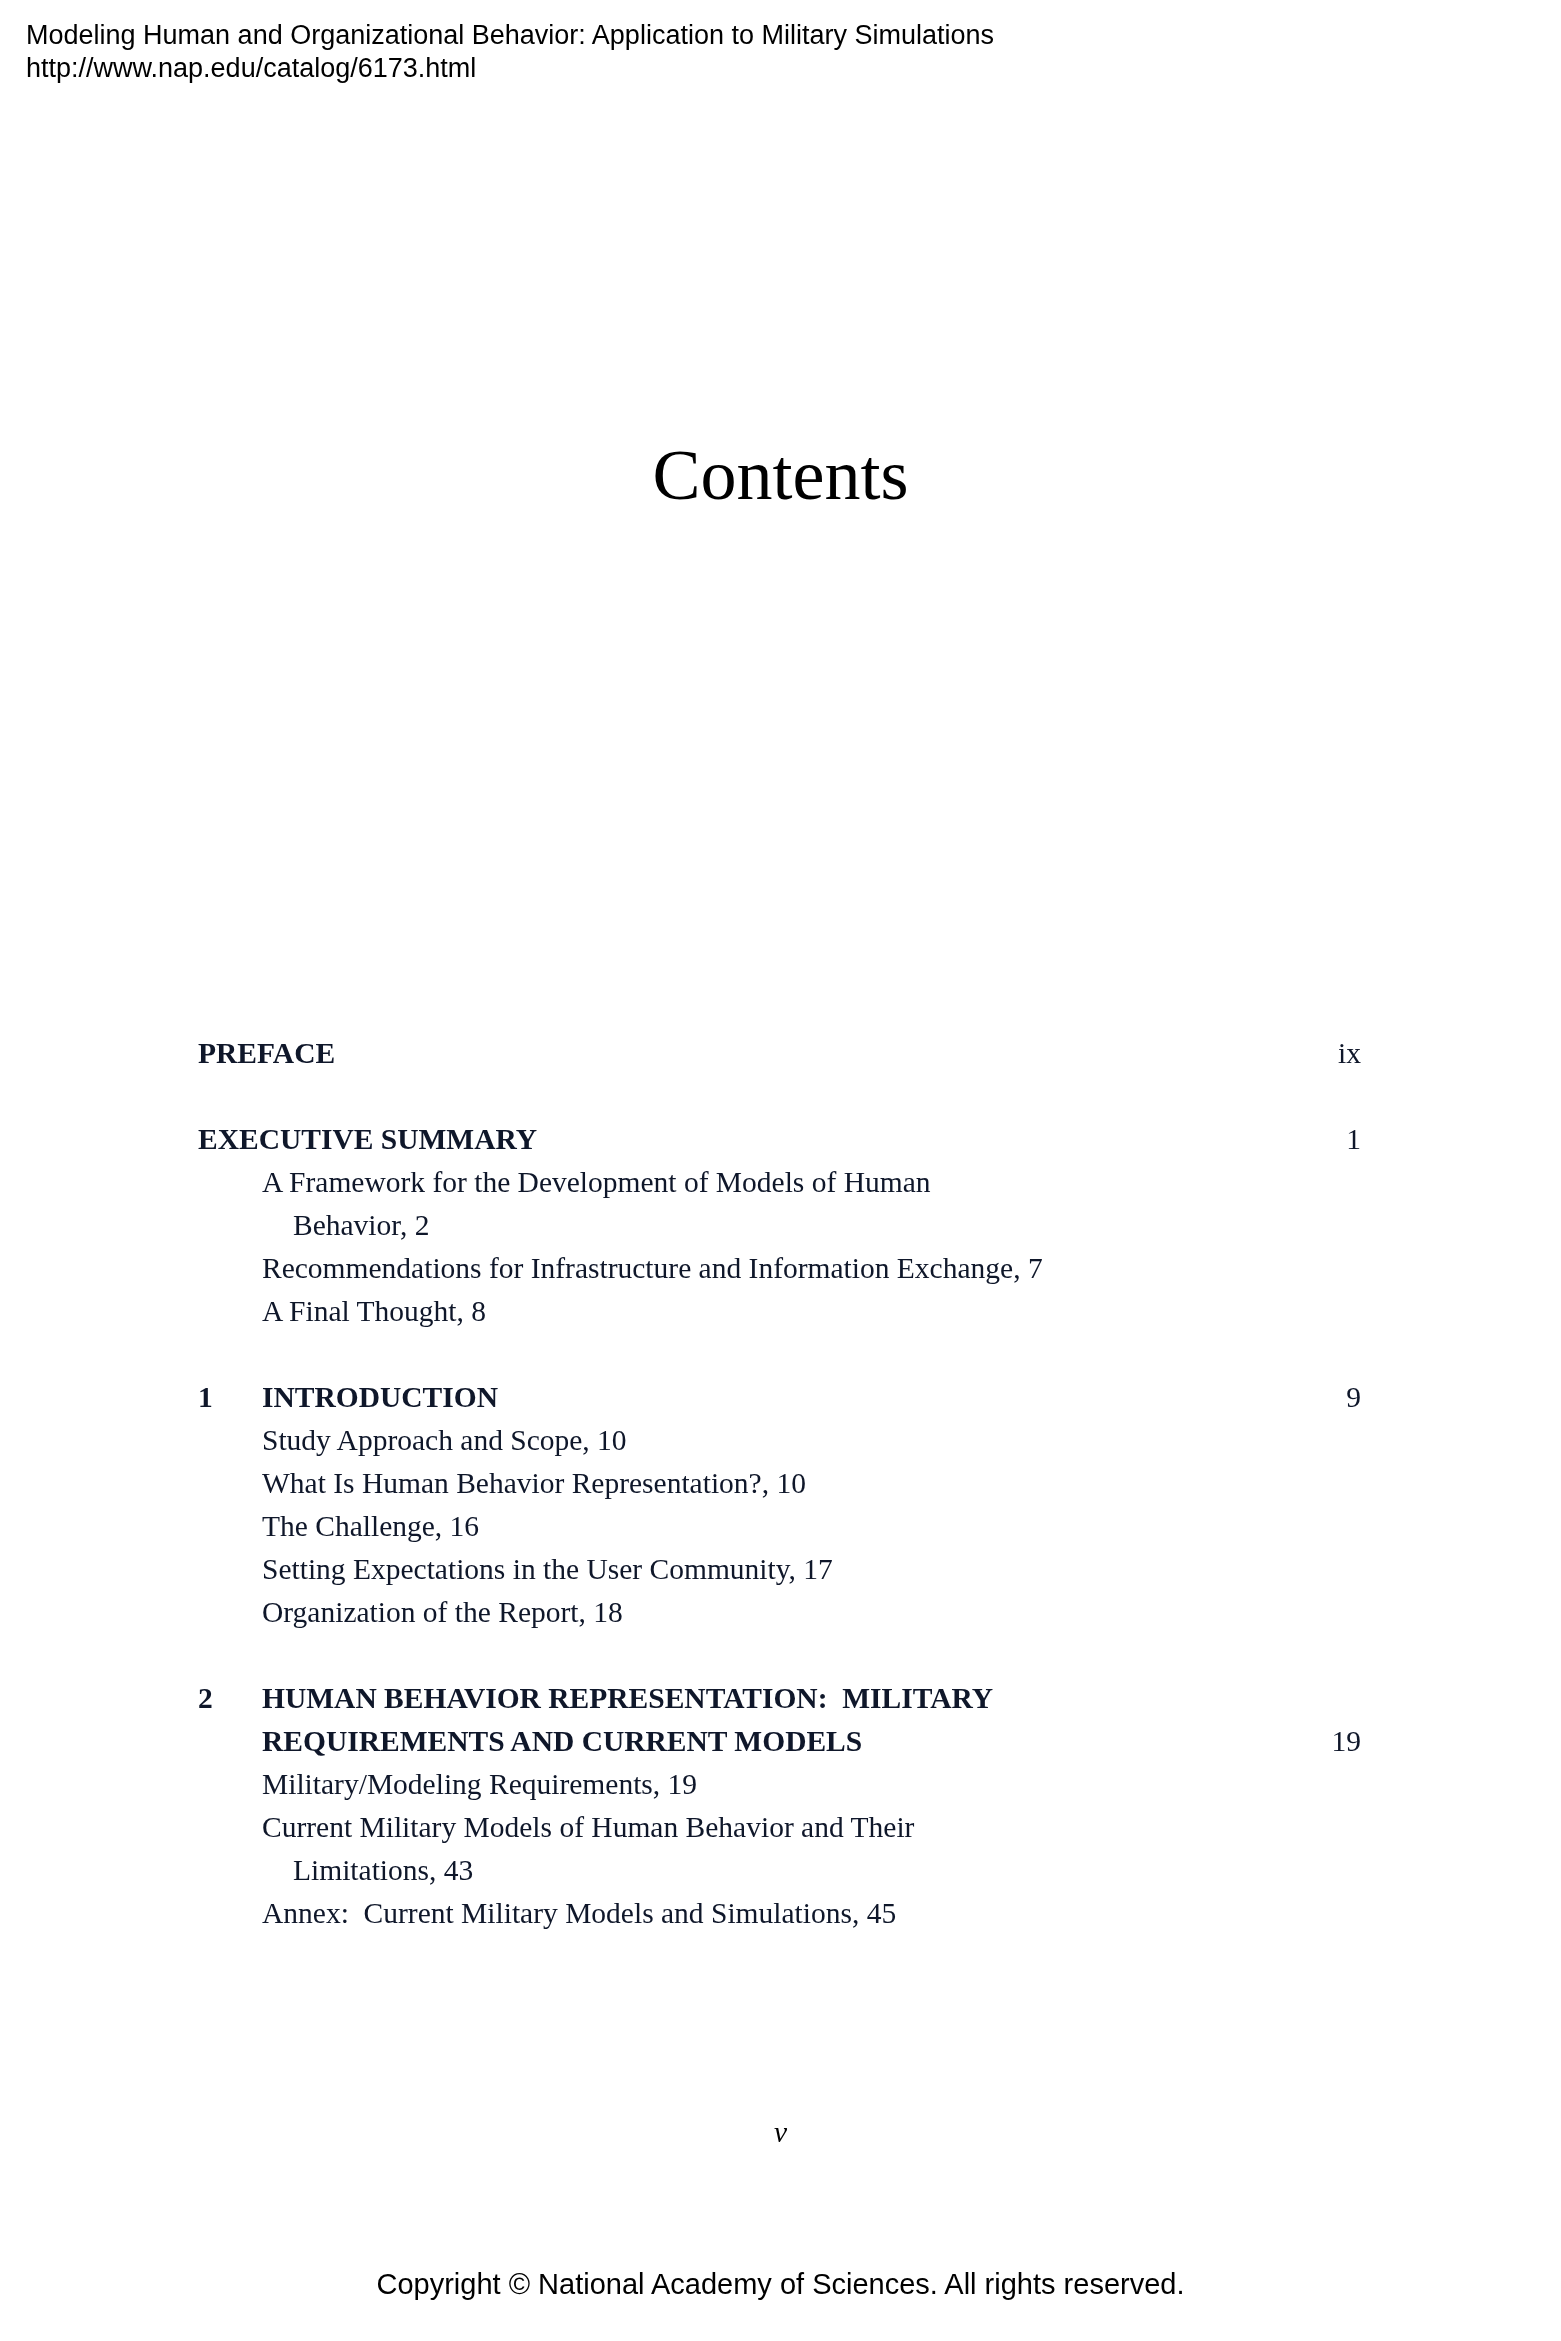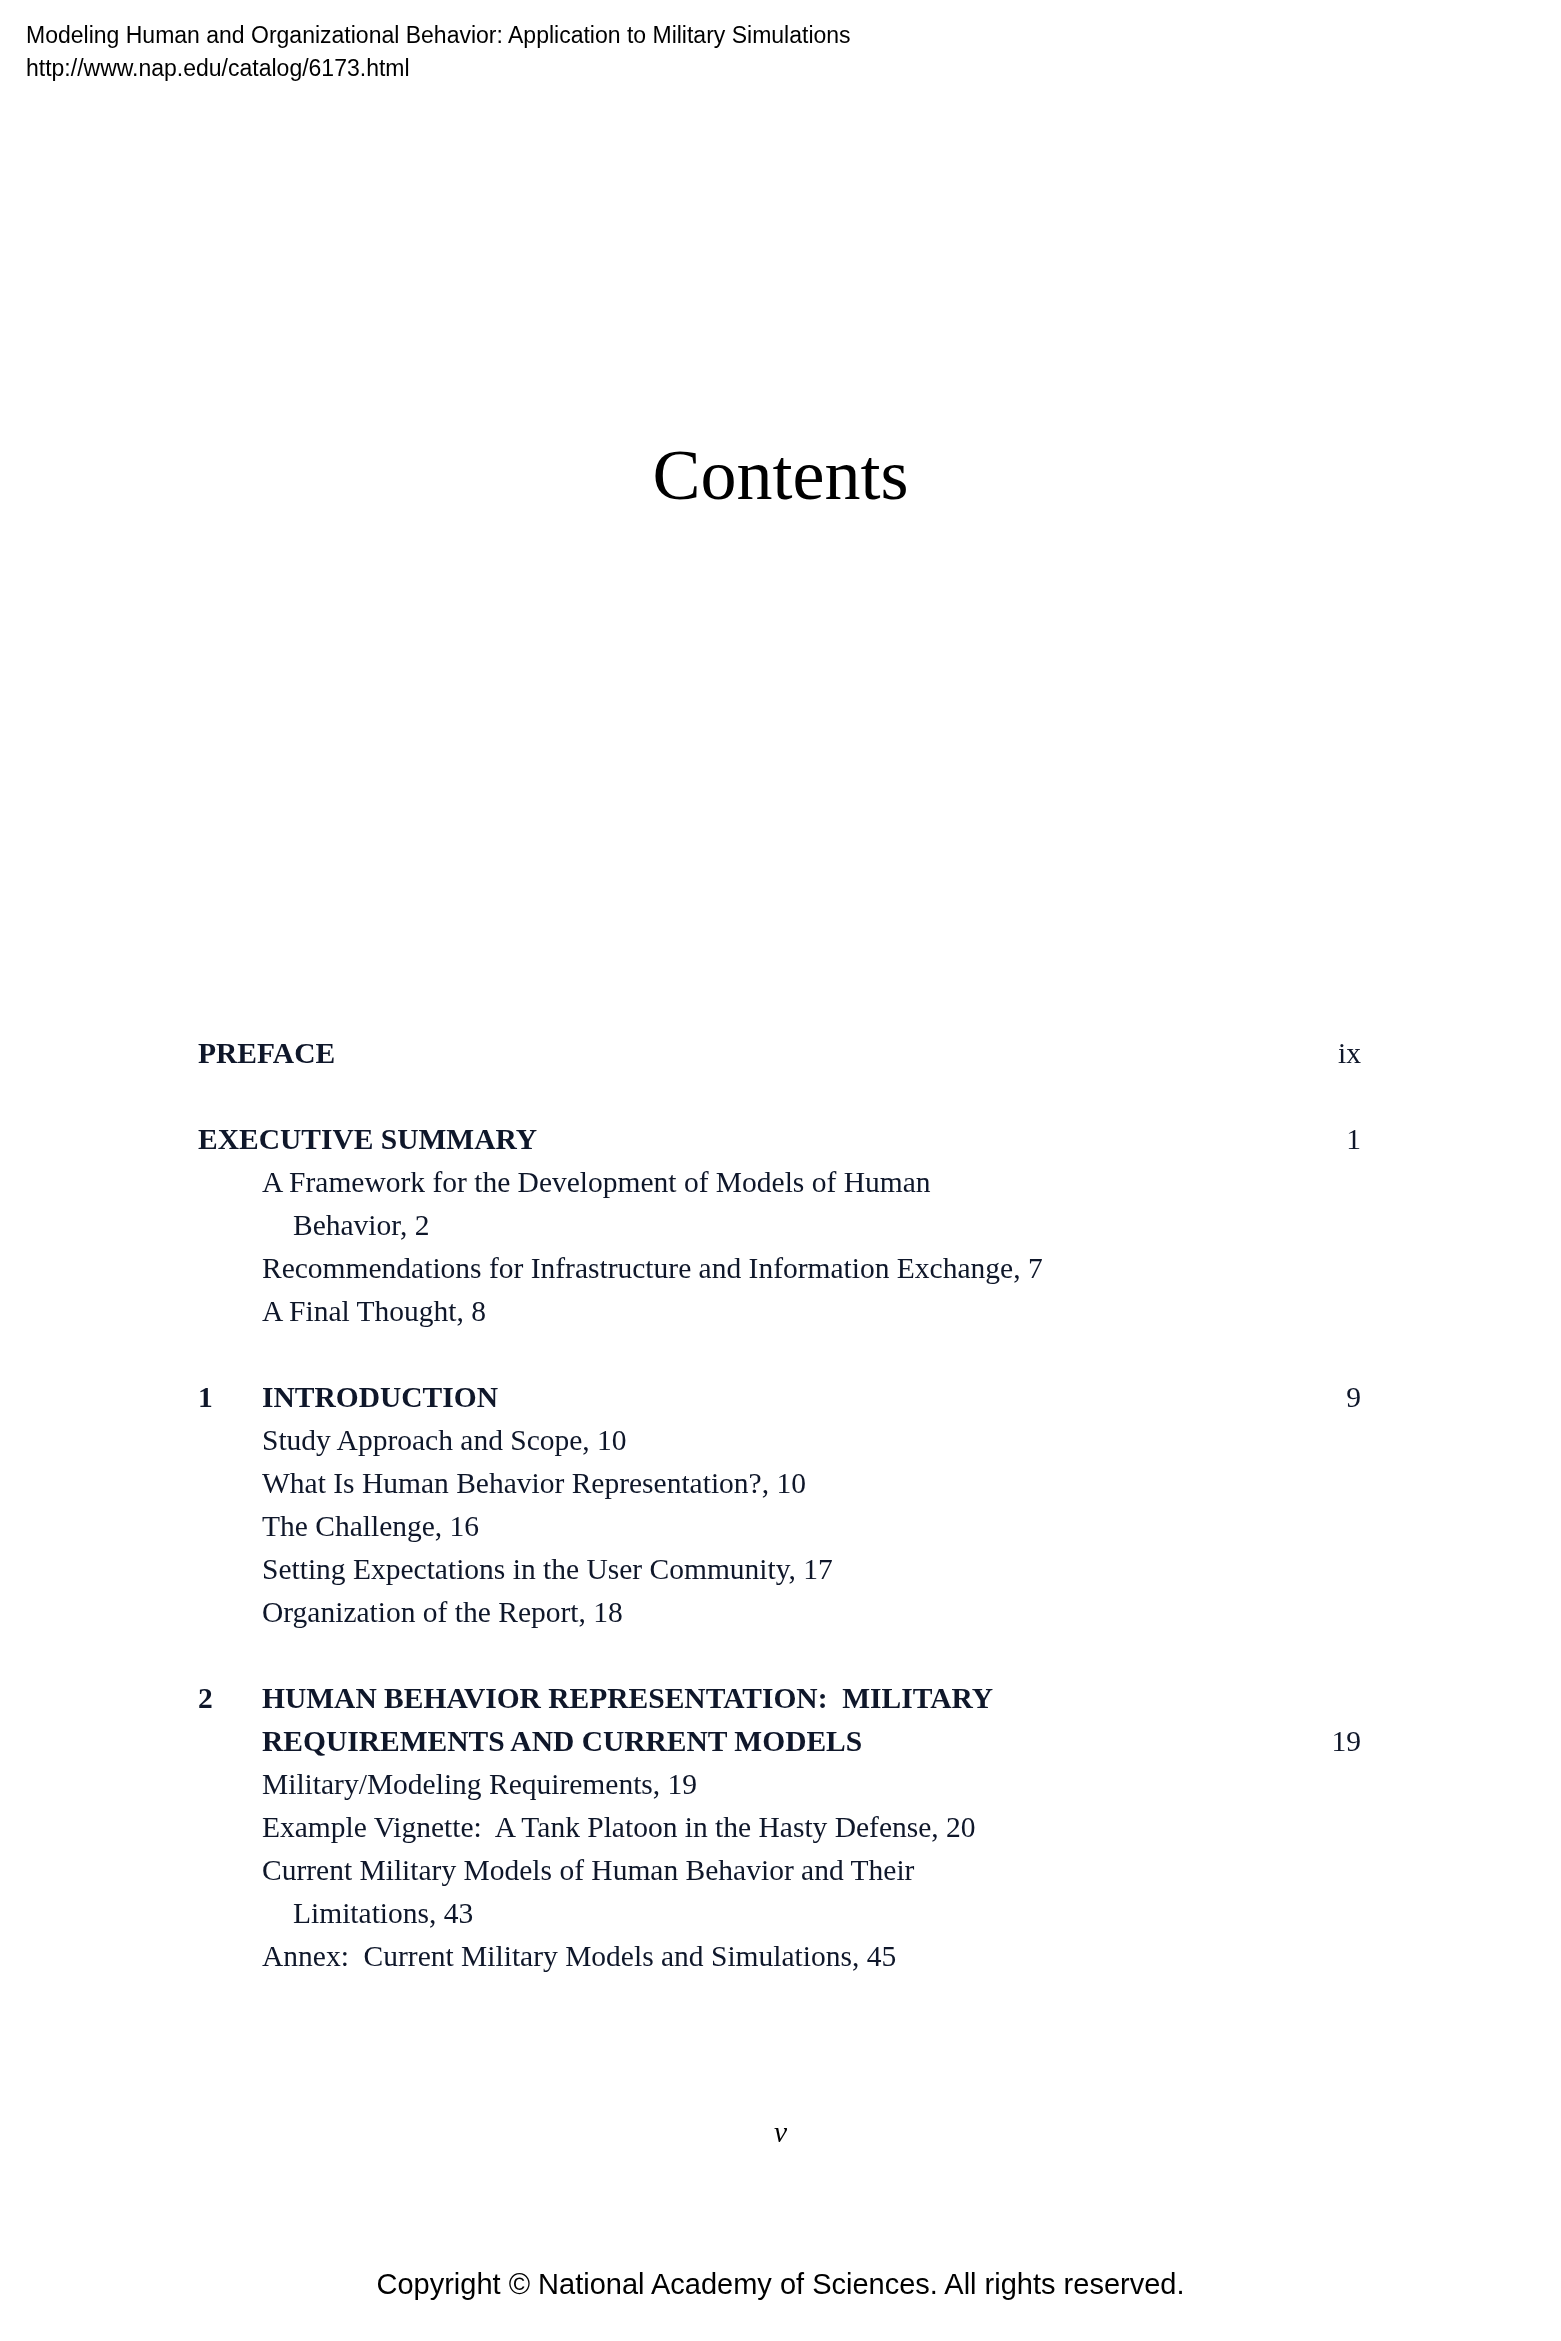--- a/index.html
+++ b/index.html
@@ -15,21 +15,21 @@
     color: #000000;
     overflow: hidden;
   }
 
   
   .header {
     position: absolute;
     top: 19px;
     left: 26px;
     font-family: "Liberation Sans", sans-serif;
-    font-size: 23px;
+    font-size: 27px;
     line-height: 33px;
     color: #000000;
   }
 
   
   .page-title {
     position: absolute;
     top: 434px;
     left: 0;
     width: 1561px;
@@ -153,21 +153,20 @@
         <span class="head">HUMAN BEHAVIOR REPRESENTATION:  MILITARY</span>
         <span class="page-num"></span>
       </div>
       <div class="row">
         <span class="num"></span>
         <span class="head">REQUIREMENTS AND CURRENT MODELS</span>
         <span class="page-num">19</span>
       </div>
       <div class="items">
         <div class="item">Military/Modeling Requirements, 19</div>
-        <div class="item">Example Vignette:  A Tank Platoon in the Hasty Defense, 20</div>
         <div class="item">Current Military Models of Human Behavior and Their</div>
         <div class="item cont">Limitations, 43</div>
         <div class="item">Annex:  Current Military Models and Simulations, 45</div>
       </div>
     </div>
 
   </div>
 
   <div class="folio">v</div>
 

